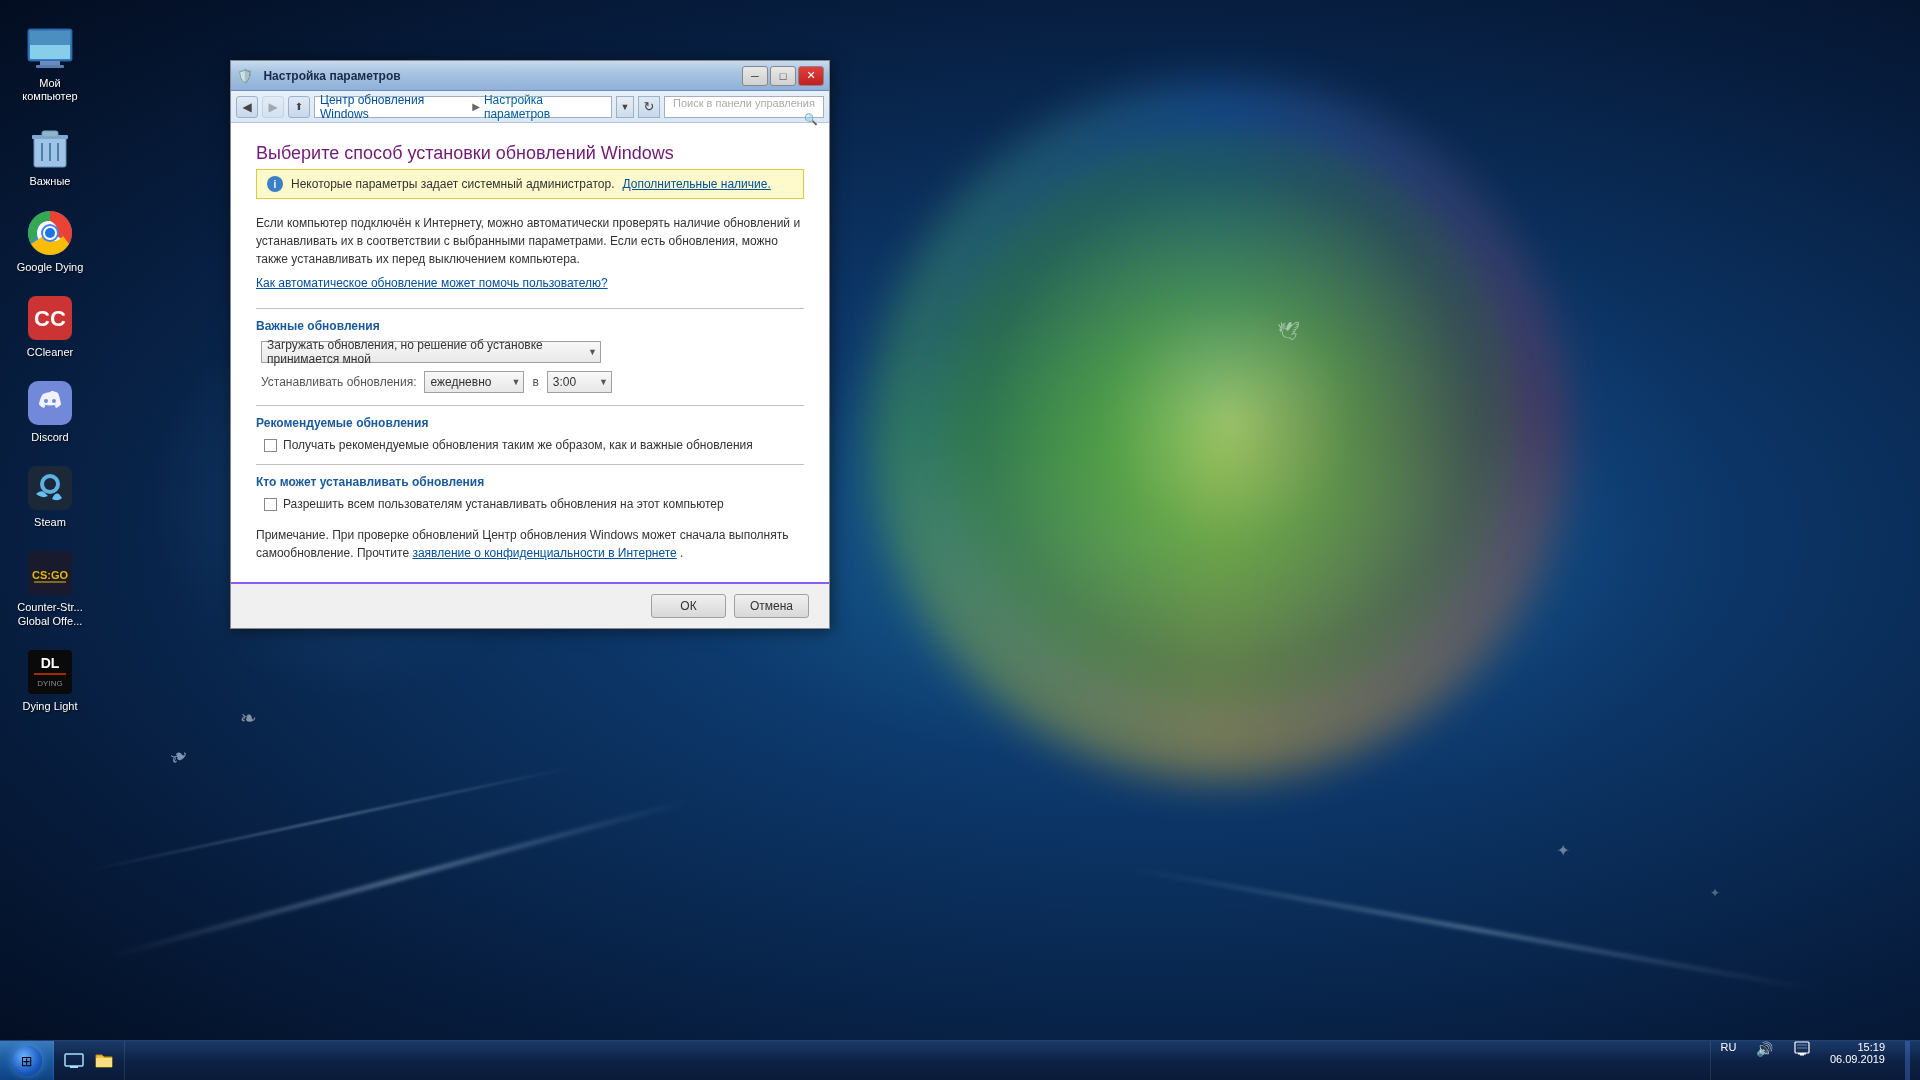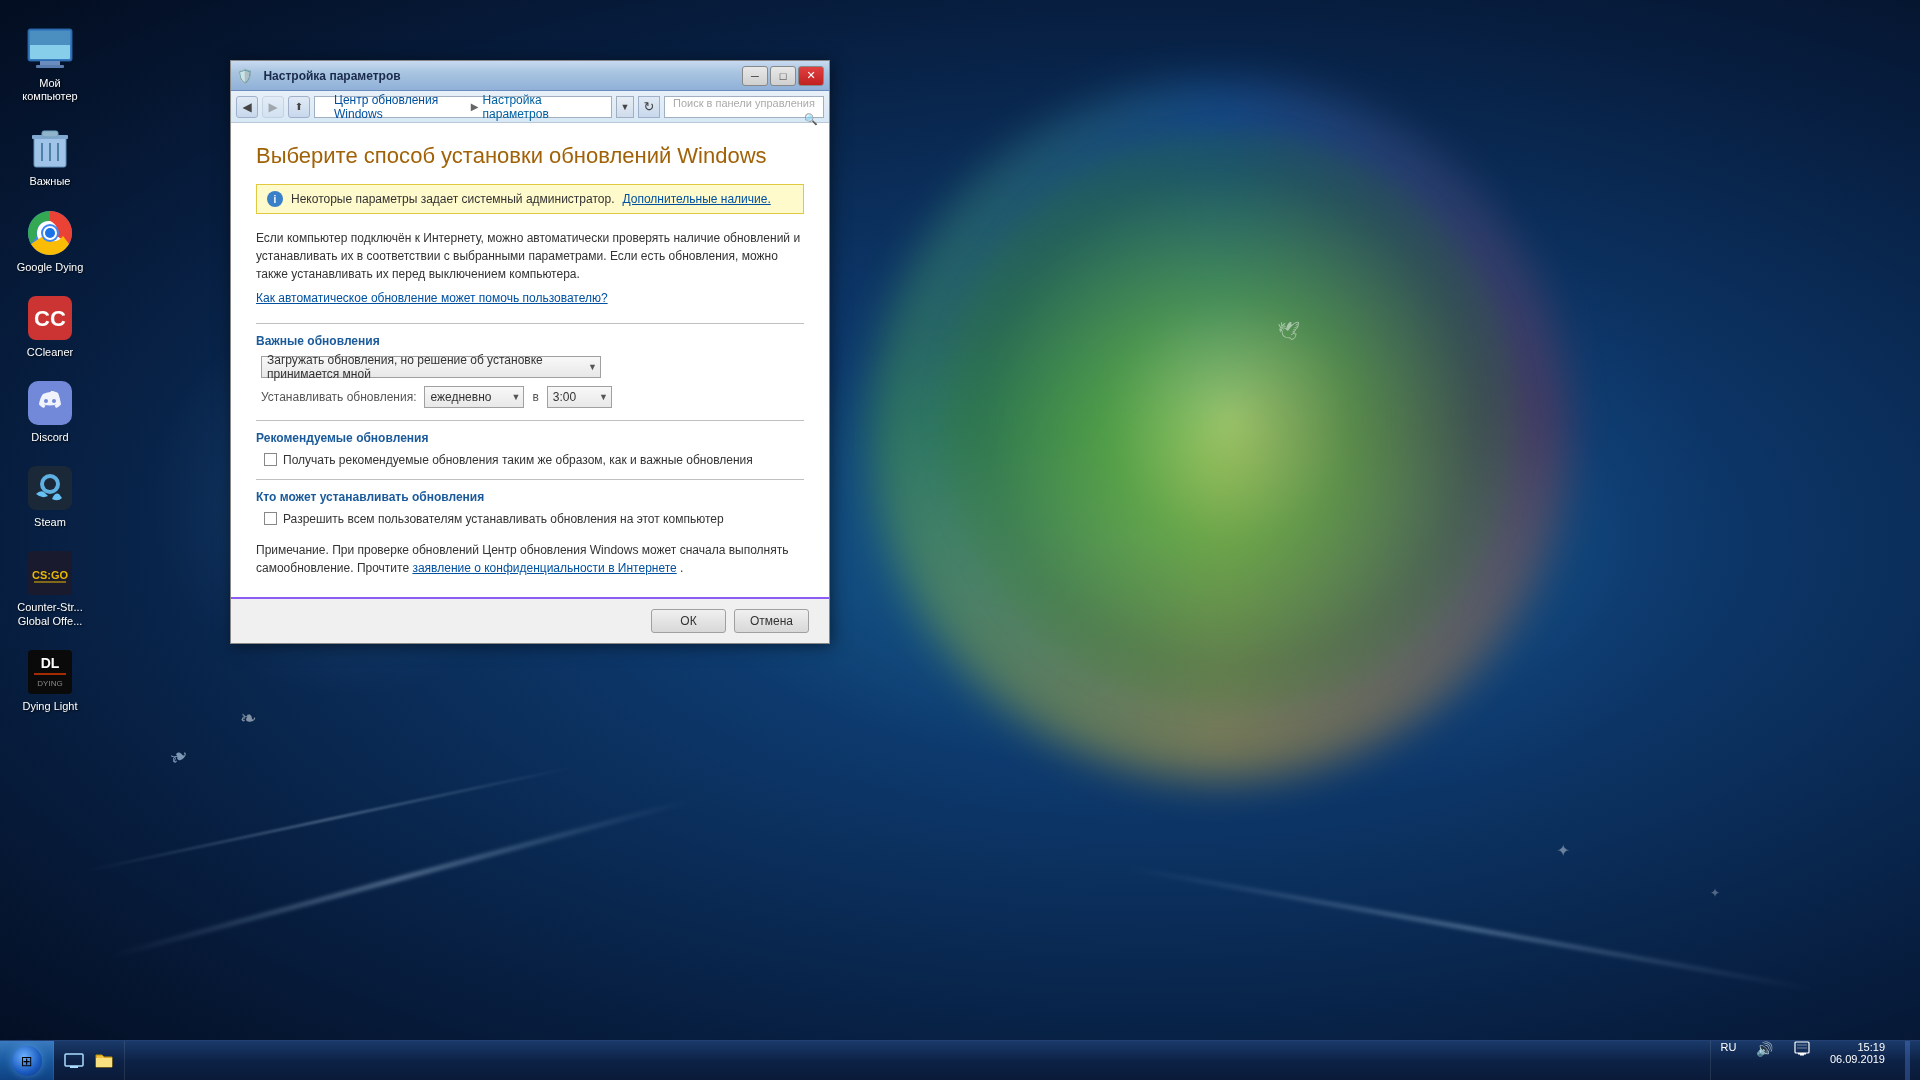--- a/index.html
+++ b/index.html
@@ -285,21 +285,21 @@
       font-size: 12px;
       color: #444;
     }
     .nav-path {
       flex: 1;
       height: 22px;
       border: 1px solid #a0b0c0;
       background: white;
       display: flex;
       align-items: center;
-      padding: 0 19px;
+      padding: 0 5px;
       font-size: 12px;
       color: #333;
       gap: 4px;
     }
     .nav-path-sep {
       color: #666;
       font-size: 10px;
     }
     .nav-path-part {
       color: #0060a0;
@@ -343,24 +343,24 @@
     }
 
     
     .window-content {
       background: white;
       padding: 20px 25px;
       min-height: 380px;
     }
 
     .page-title {
-      font-size: 22px;
-      color: #a16207;
+      font-size: 18px;
+      color: #701a75;
       font-weight: normal;
-      margin-bottom: 15px;
+      margin-bottom: 5px;
     }
 
     .info-banner {
       background: #fffacc;
       border: 1px solid #e0c840;
       padding: 6px 10px;
       margin-bottom: 15px;
       display: flex;
       align-items: center;
       gap: 8px;
@@ -454,21 +454,21 @@
       font-size: 12px;
       color: #555;
     }
     .at-label {
       font-size: 12px;
       color: #555;
     }
 
     .checkbox-row {
       display: flex;
-      align-items: flex-start;
+      align-items: center;
       gap: 6px;
       padding-left: 8px;
       margin-bottom: 6px;
     }
     .checkbox-box {
       width: 13px;
       height: 13px;
       border: 1px solid #888;
       background: white;
       flex-shrink: 0;

